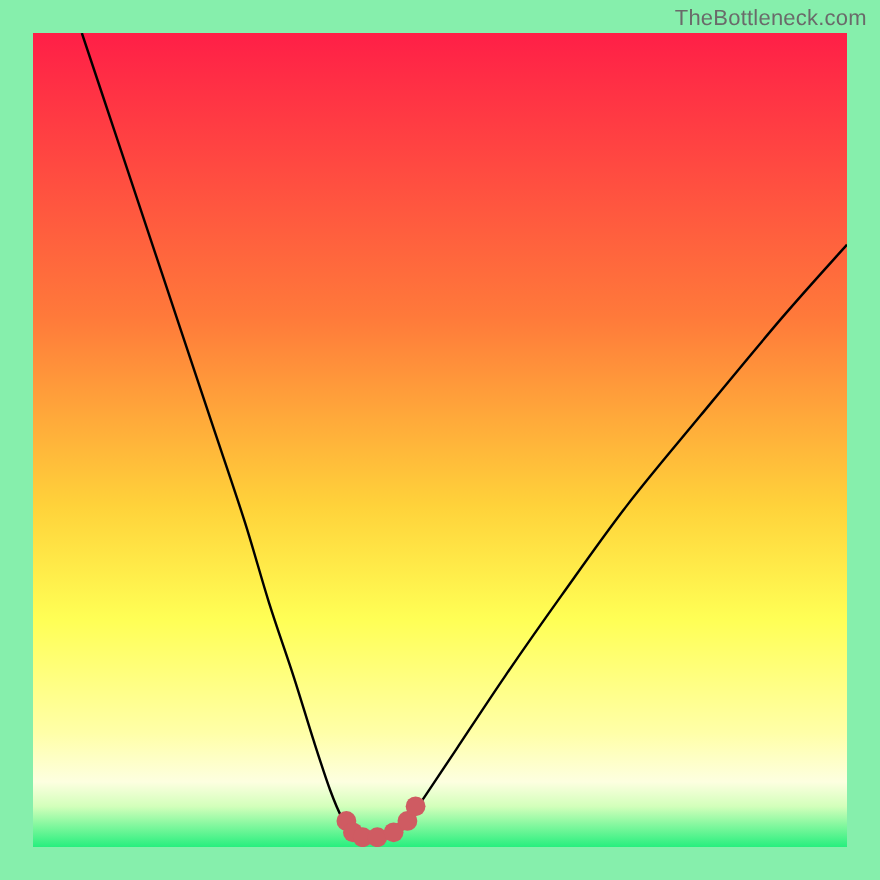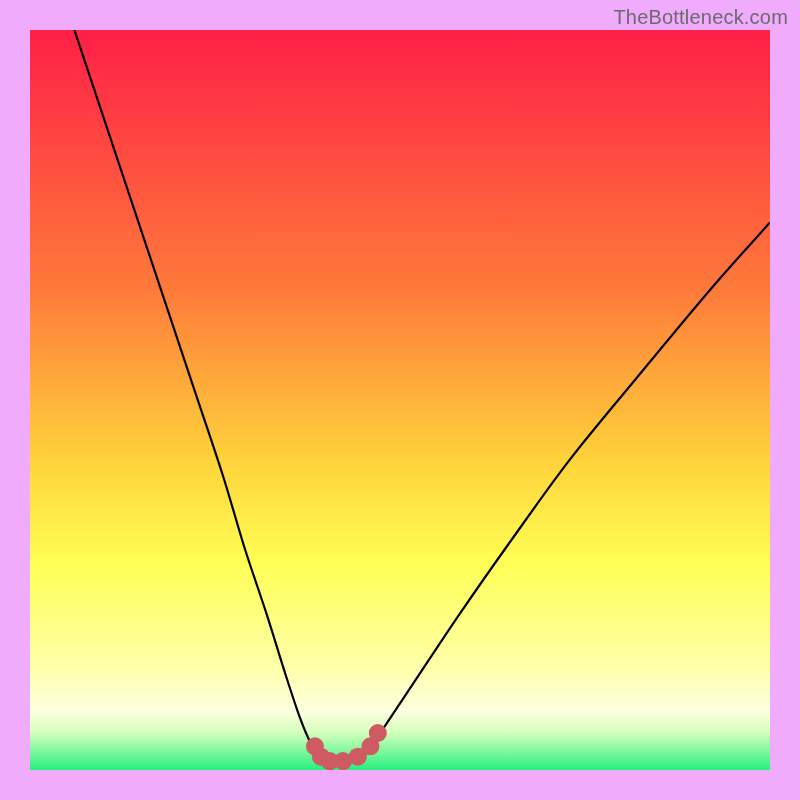--- a/index.html
+++ b/index.html
@@ -6,21 +6,21 @@
     margin: 0;
     padding: 0;
     width: 800px;
     height: 800px;
     overflow: hidden;
     font-family: Arial, Helvetica, sans-serif;
   }
   .frame {
     width: 800px;
     height: 800px;
-    background: #f0abfc;
+    background: #86efac;
     position: relative;
     box-sizing: border-box;
   }
   .plot-area {
     position: absolute;
     left: 30px;
     top: 30px;
     width: 740px;
     height: 740px;
     overflow: hidden;

